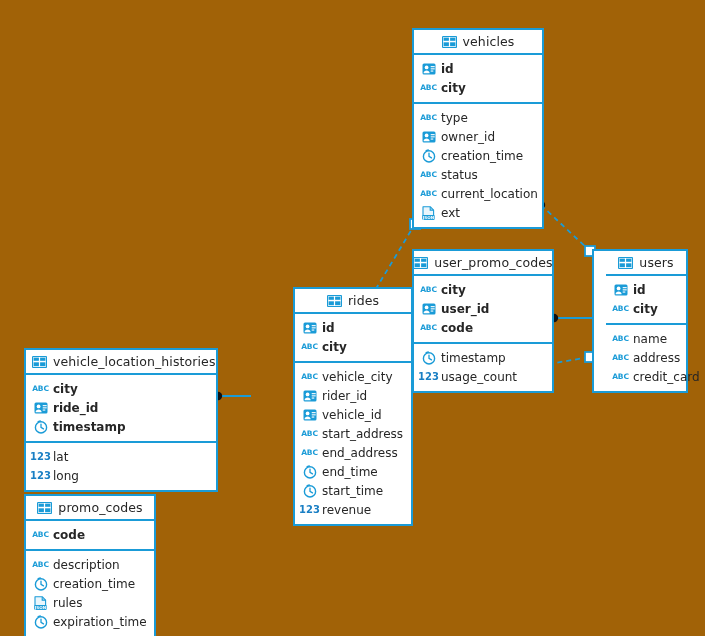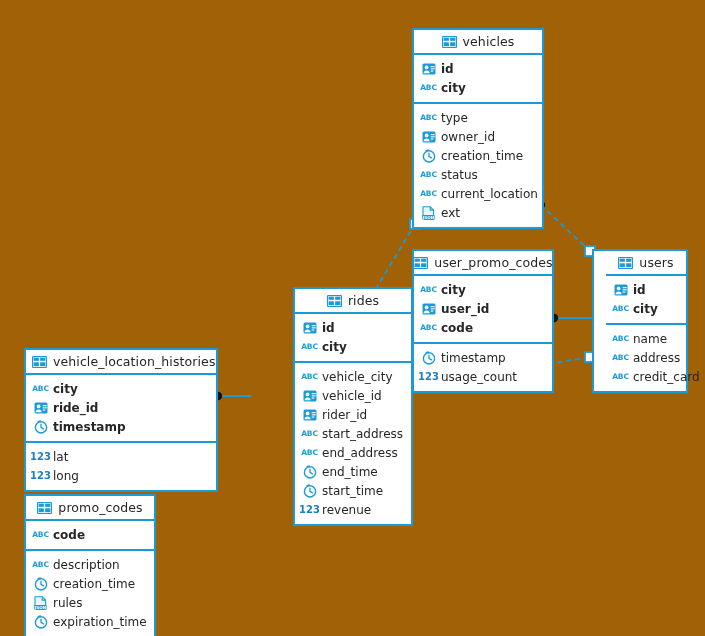--- a/index.html
+++ b/index.html
@@ -346,34 +346,34 @@
             <span class="ico">
               <svg width="14" height="12" viewBox="0 0 14 12">
                 <rect x="0.5" y="0.5" width="13" height="11" rx="1.5" fill="#1a9bd7"></rect>
                 <circle cx="4.6" cy="4.4" r="1.9" fill="#ffffff"></circle>
                 <path d="M1.6 10.2c0-1.8 1.4-2.8 3-2.8s3 1 3 2.8z" fill="#ffffff"></path>
                 <rect x="8.7" y="3.1" width="4.0" height="1.1" fill="#ffffff"></rect>
                 <rect x="8.7" y="5.3" width="4.0" height="1.1" fill="#ffffff"></rect>
                 <rect x="8.7" y="7.5" width="2.6" height="1.1" fill="#ffffff"></rect>
               </svg>
             </span>
+            <span class="field-name">rider_id</span>
+          </div>
+          <div class="field-row">
+            <span class="ico">
+              <svg width="14" height="12" viewBox="0 0 14 12">
+                <rect x="0.5" y="0.5" width="13" height="11" rx="1.5" fill="#1a9bd7"></rect>
+                <circle cx="4.6" cy="4.4" r="1.9" fill="#ffffff"></circle>
+                <path d="M1.6 10.2c0-1.8 1.4-2.8 3-2.8s3 1 3 2.8z" fill="#ffffff"></path>
+                <rect x="8.7" y="3.1" width="4.0" height="1.1" fill="#ffffff"></rect>
+                <rect x="8.7" y="5.3" width="4.0" height="1.1" fill="#ffffff"></rect>
+                <rect x="8.7" y="7.5" width="2.6" height="1.1" fill="#ffffff"></rect>
+              </svg>
+            </span>
             <span class="field-name">vehicle_id</span>
-          </div>
-          <div class="field-row">
-            <span class="ico">
-              <svg width="14" height="12" viewBox="0 0 14 12">
-                <rect x="0.5" y="0.5" width="13" height="11" rx="1.5" fill="#1a9bd7"></rect>
-                <circle cx="4.6" cy="4.4" r="1.9" fill="#ffffff"></circle>
-                <path d="M1.6 10.2c0-1.8 1.4-2.8 3-2.8s3 1 3 2.8z" fill="#ffffff"></path>
-                <rect x="8.7" y="3.1" width="4.0" height="1.1" fill="#ffffff"></rect>
-                <rect x="8.7" y="5.3" width="4.0" height="1.1" fill="#ffffff"></rect>
-                <rect x="8.7" y="7.5" width="2.6" height="1.1" fill="#ffffff"></rect>
-              </svg>
-            </span>
-            <span class="field-name">rider_id</span>
           </div>
           <div class="field-row">
             <span class="ico ico-abc">ABC</span>
             <span class="field-name">start_address</span>
           </div>
           <div class="field-row">
             <span class="ico ico-abc">ABC</span>
             <span class="field-name">end_address</span>
           </div>
           <div class="field-row">

